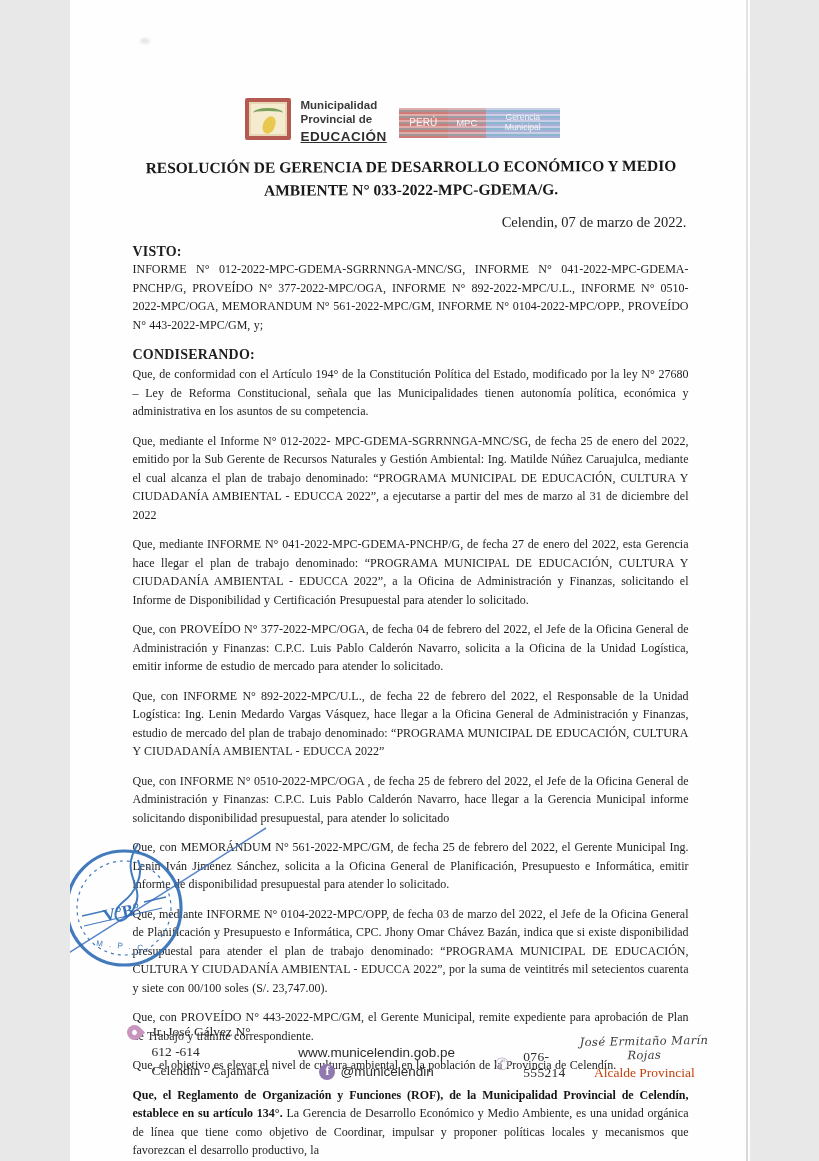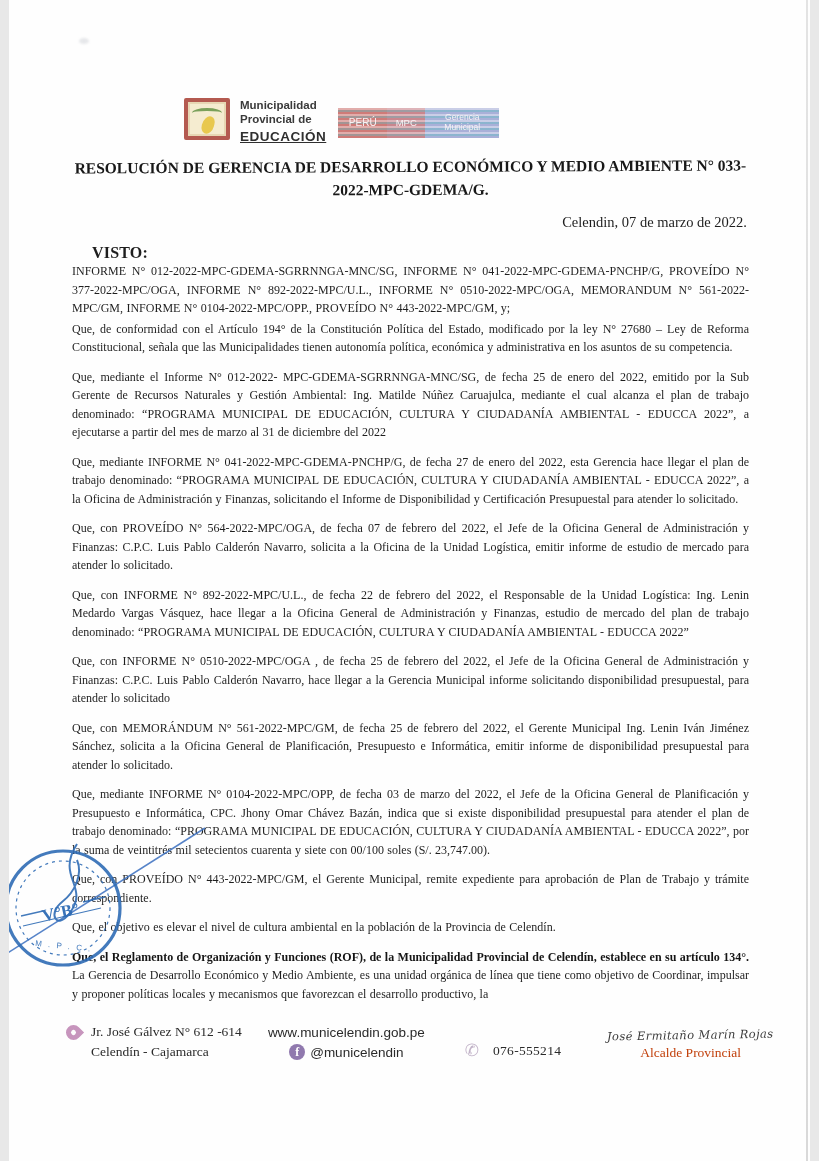--- a/index.html
+++ b/index.html
@@ -1,19 +1,19 @@
 <!DOCTYPE html>
 <html><head>
 <meta charset="utf-8">
 <style>
   * { margin:0; padding:0; box-sizing:border-box; }
   html,body { background:#e8e8e8; }
   .page{
     position:relative;
-    width:801px; height:1161px;
+    width:680px; height:1161px;
     margin:0 auto;
     background:#fefefe;
     overflow:hidden;
     font-family:"Liberation Serif", serif;
     color:#1e1e1e;
   }
   .content{ padding:0 61px 0 63px; }
 
   
   .edge-line{ position:absolute; right:2px; top:0; width:2px; height:100%;
@@ -46,21 +46,21 @@
   .banner-seg:nth-child(2){ width:38px; font-size:9.5px; }
   .banner-seg:nth-child(3){ width:74px; }
   .banner-seg:nth-child(4){ width:208px; }
 
   
   .title{ margin-top:9px; text-align:center; font-size:15.5px; font-weight:bold;
     line-height:1.5; color:#181818; transform:rotate(-0.25deg); }
   .date{ text-align:right; margin-top:13px; font-size:14.5px; padding-right:2px; }
 
   
-  .section-head{ font-weight:bold; font-size:16px; margin-top:13px; letter-spacing:.2px;margin-left:20px; }
+  .section-head{ font-weight:bold; font-size:14px; margin-top:13px; letter-spacing:.2px; }
   .bodytext{ font-size:12px; line-height:18.5px; text-align:justify; word-spacing:.4px; }
   p.visto{ margin:0 0 2px 0; }
   p.para{ margin:11px 0 0 0; }
   p.para strong{ color:#151515; }
 
   
   .stamp{ position:absolute; left:-22px; top:816px; pointer-events:none; }
 
   
   .footer{ position:absolute; left:55px; right:30px; top:1022px;
@@ -109,25 +109,26 @@
           <span class="banner-seg" style="background-color: rgb(169, 176, 216);">Gerencia Municipal</span>
         </div>
     </div>
 
     <h1 class="title">RESOLUCIÓN DE GERENCIA DE DESARROLLO ECONÓMICO Y MEDIO AMBIENTE N° 033-2022-MPC-GDEMA/G.</h1>
     <div class="date">Celendin, 07 de marzo de 2022.</div>
 
     <div class="section-head">VISTO:</div>
     <p class="bodytext visto">INFORME N° 012-2022-MPC-GDEMA-SGRRNNGA-MNC/SG, INFORME N° 041-2022-MPC-GDEMA-PNCHP/G, PROVEÍDO N° 377-2022-MPC/OGA, INFORME N° 892-2022-MPC/U.L., INFORME N° 0510-2022-MPC/OGA, MEMORANDUM N° 561-2022-MPC/GM, INFORME N° 0104-2022-MPC/OPP., PROVEÍDO N° 443-2022-MPC/GM, y;</p>
 
+    <div class="section-head">CONDISERANDO:</div>
     <div id="paragraphs">
         <p class="bodytext para" style="margin-top: 2px;">Que, de conformidad con el Artículo 194° de la Constitución Política del Estado, modificado por la ley N° 27680 – Ley de Reforma Constitucional, señala que las Municipalidades tienen autonomía política, económica y administrativa en los asuntos de su competencia.</p>
         <p class="bodytext para">Que, mediante el Informe N° 012-2022- MPC-GDEMA-SGRRNNGA-MNC/SG, de fecha 25 de enero del 2022, emitido por la Sub Gerente de Recursos Naturales y Gestión Ambiental: Ing. Matilde Núñez Caruajulca, mediante el cual alcanza el plan de trabajo denominado: “PROGRAMA MUNICIPAL DE EDUCACIÓN, CULTURA Y CIUDADANÍA AMBIENTAL - EDUCCA 2022”, a ejecutarse a partir del mes de marzo al 31 de diciembre del 2022</p>
         <p class="bodytext para">Que, mediante INFORME N° 041-2022-MPC-GDEMA-PNCHP/G, de fecha 27 de enero del 2022, esta Gerencia hace llegar el plan de trabajo denominado: “PROGRAMA MUNICIPAL DE EDUCACIÓN, CULTURA Y CIUDADANÍA AMBIENTAL - EDUCCA 2022”, a la Oficina de Administración y Finanzas, solicitando el Informe de Disponibilidad y Certificación Presupuestal para atender lo solicitado.</p>
-        <p class="bodytext para">Que, con PROVEÍDO N° 564-2022-MPC/OGA, de fecha 07 de febrero del 2022, el Jefe de la Oficina General de Administración y Finanzas: C.P.C. Luis Pablo Calderón Navarro, solicita a la Oficina de la Unidad Logística, emitir informe de estudio de mercado para atender lo solicitado.</p>
+        <p class="bodytext para">Que, con PROVEÍDO N° 377-2022-MPC/OGA, de fecha 04 de febrero del 2022, el Jefe de la Oficina General de Administración y Finanzas: C.P.C. Luis Pablo Calderón Navarro, solicita a la Oficina de la Unidad Logística, emitir informe de estudio de mercado para atender lo solicitado.</p>
         <p class="bodytext para">Que, con INFORME N° 892-2022-MPC/U.L., de fecha 22 de febrero del 2022, el Responsable de la Unidad Logística: Ing. Lenin Medardo Vargas Vásquez, hace llegar a la Oficina General de Administración y Finanzas, estudio de mercado del plan de trabajo denominado: “PROGRAMA MUNICIPAL DE EDUCACIÓN, CULTURA Y CIUDADANÍA AMBIENTAL - EDUCCA 2022”</p>
         <p class="bodytext para">Que, con INFORME N° 0510-2022-MPC/OGA , de fecha 25 de febrero del 2022, el Jefe de la Oficina General de Administración y Finanzas: C.P.C. Luis Pablo Calderón Navarro, hace llegar a la Gerencia Municipal informe solicitando disponibilidad presupuestal, para atender lo solicitado</p>
         <p class="bodytext para">Que, con MEMORÁNDUM N° 561-2022-MPC/GM, de fecha 25 de febrero del 2022, el Gerente Municipal Ing. Lenin Iván Jiménez Sánchez, solicita a la Oficina General de Planificación, Presupuesto e Informática, emitir informe de disponibilidad presupuestal para atender lo solicitado.</p>
         <p class="bodytext para">Que, mediante INFORME N° 0104-2022-MPC/OPP, de fecha 03 de marzo del 2022, el Jefe de la Oficina General de Planificación y Presupuesto e Informática, CPC. Jhony Omar Chávez Bazán, indica que si existe disponibilidad presupuestal para atender el plan de trabajo denominado: “PROGRAMA MUNICIPAL DE EDUCACIÓN, CULTURA Y CIUDADANÍA AMBIENTAL - EDUCCA 2022”, por la suma de veintitrés mil setecientos cuarenta y siete con 00/100 soles (S/. 23,747.00).</p>
         <p class="bodytext para">Que, con PROVEÍDO N° 443-2022-MPC/GM, el Gerente Municipal, remite expediente para aprobación de Plan de Trabajo y trámite correspondiente.</p>
         <p class="bodytext para">Que, el objetivo es elevar el nivel de cultura ambiental en la población de la Provincia de Celendín.</p>
         <p class="bodytext para"><strong>Que, el Reglamento de Organización y Funciones (ROF), de la Municipalidad Provincial de Celendín, establece en su artículo 134°.</strong> La Gerencia de Desarrollo Económico y Medio Ambiente, es una unidad orgánica de línea que tiene como objetivo de Coordinar, impulsar y proponer políticas locales y mecanismos que favorezcan el desarrollo productivo, la</p>
       </div>
   </div>
 

